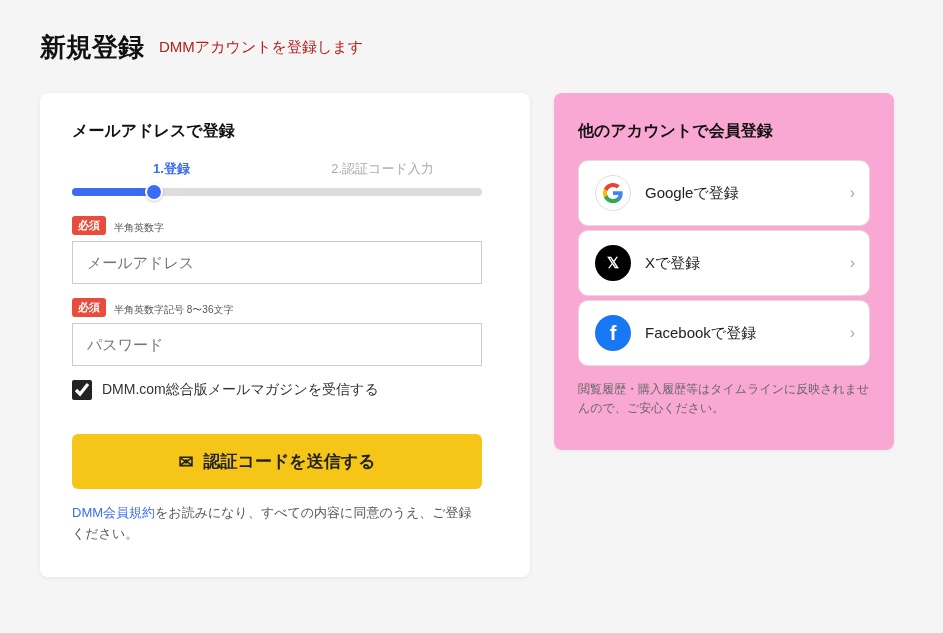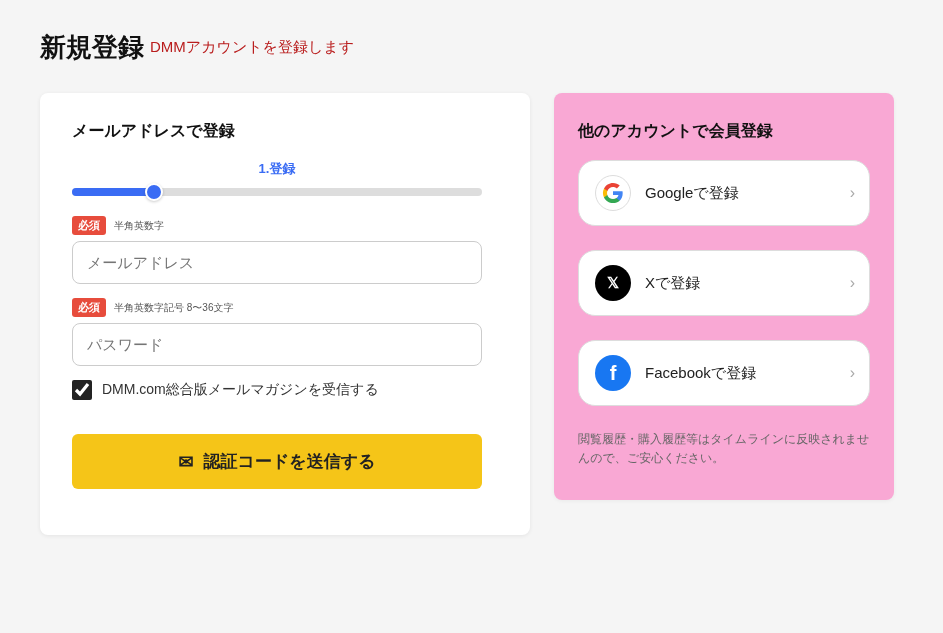--- a/index.html
+++ b/index.html
@@ -10,21 +10,21 @@
     body {
       font-family: "Hiragino Sans", "Hiragino Kaku Gothic ProN", "Meiryo", sans-serif;
       background: #f5f5f5;
       min-height: 633px;
       padding: 30px 40px;
       color: #333;
     }
     .page-header {
       display: flex;
       align-items: center;
-      gap: 6px;
+      gap: 15px;
       margin-bottom: 28px;
     }
     .page-title {
       font-size: 26px;
       font-weight: bold;
       color: #111;
     }
     .page-subtitle {
       font-size: 15px;
       color: #b91c1c;
@@ -99,40 +99,40 @@
       top: -5px;
       border: 2px solid #fff;
       box-shadow: 0 1px 3px rgba(0,0,0,0.2);
     }
     
     .field-row {
       margin-bottom: 14px;
     }
     .field-meta {
       display: flex;
-      align-items: center;
+      align-items: flex-end;
       gap: 8px;
       margin-bottom: 6px;
     }
     .required-badge {
       background: #e74c3c;
       color: #fff;
       font-size: 11px;
       font-weight: bold;
       padding: 2px 6px;
       border-radius: 3px;
     }
     .field-hint {
       font-size: 10px;
       color: #555;
     }
     .text-input {
       width: 100%;
       border: 1px solid #ccc;
-      border-radius: 8px;
+      border-radius: 0;
       padding: 12px 14px;
       font-size: 15px;
       color: #999;
       outline: none;
       font-family: inherit;
     }
     
     .checkbox-row {
       display: flex;
       align-items: center;
@@ -179,23 +179,23 @@
     .terms-link {
       color: #3a6cf4;
       text-decoration: none;
     }
     
     .social-btn {
       display: flex;
       align-items: center;
       background: #fff;
       border: 1px solid #ddd;
-      border-radius: 17px;
+      border-radius: 10px;
       padding: 14px 16px;
-      margin-bottom: 24px;
+      margin-bottom: 4px;
       cursor: pointer;
       position: relative;
       width: 100%;
       text-align: left;
       font-size: 15px;
       color: #222;
       font-family: inherit;
     }
     .social-icon {
       width: 36px;
@@ -249,20 +249,21 @@
   <span class="page-subtitle">DMMアカウントを登録します</span>
 </div>
 
 <div class="content-area">
 
   <div class="left-panel">
     <div class="section-title">メールアドレスで登録</div>
 
     <div class="steps-row">
       <span class="step-label active">1.登録</span>
+      <span class="step-label">2.認証コード入力</span>
     </div>
 
     <div class="progress-bar-wrapper">
       <div class="progress-bar-fill">
         <div class="progress-bar-thumb"></div>
       </div>
     </div>
 
     <div class="field-row">
       <div class="field-meta">
@@ -283,20 +284,23 @@
     <div class="checkbox-row">
       <input type="checkbox" class="checkbox-input" checked="" style="">
       <label class="checkbox-label">DMM.com総合版メールマガジンを受信する</label>
     </div>
 
     <button class="submit-button">
       <span class="submit-icon">✉</span>
       <span>認証コードを送信する</span>
     </button>
 
+    <div class="terms-text">
+      <a href="#" class="terms-link">DMM会員規約</a><span>をお読みになり、すべての内容に同意のうえ、ご登録ください。</span>
+    </div>
   </div>
 
   <div class="right-panel">
     <div class="section-title">他のアカウントで会員登録</div>
 
     <button class="social-btn">
       <div class="social-icon google-icon">
         <svg class="g-svg" viewBox="0 0 24 24" xmlns="http://www.w3.org/2000/svg">
           <path d="M22.56 12.25c0-.78-.07-1.53-.2-2.25H12v4.26h5.92c-.26 1.37-1.04 2.53-2.21 3.31v2.77h3.57c2.08-1.92 3.28-4.74 3.28-8.09z" fill="#4285F4"></path>
           <path d="M12 23c2.97 0 5.46-.98 7.28-2.66l-3.57-2.77c-.98.66-2.23 1.06-3.71 1.06-2.86 0-5.29-1.93-6.16-4.53H2.18v2.84C3.99 20.53 7.7 23 12 23z" fill="#34A853"></path>

